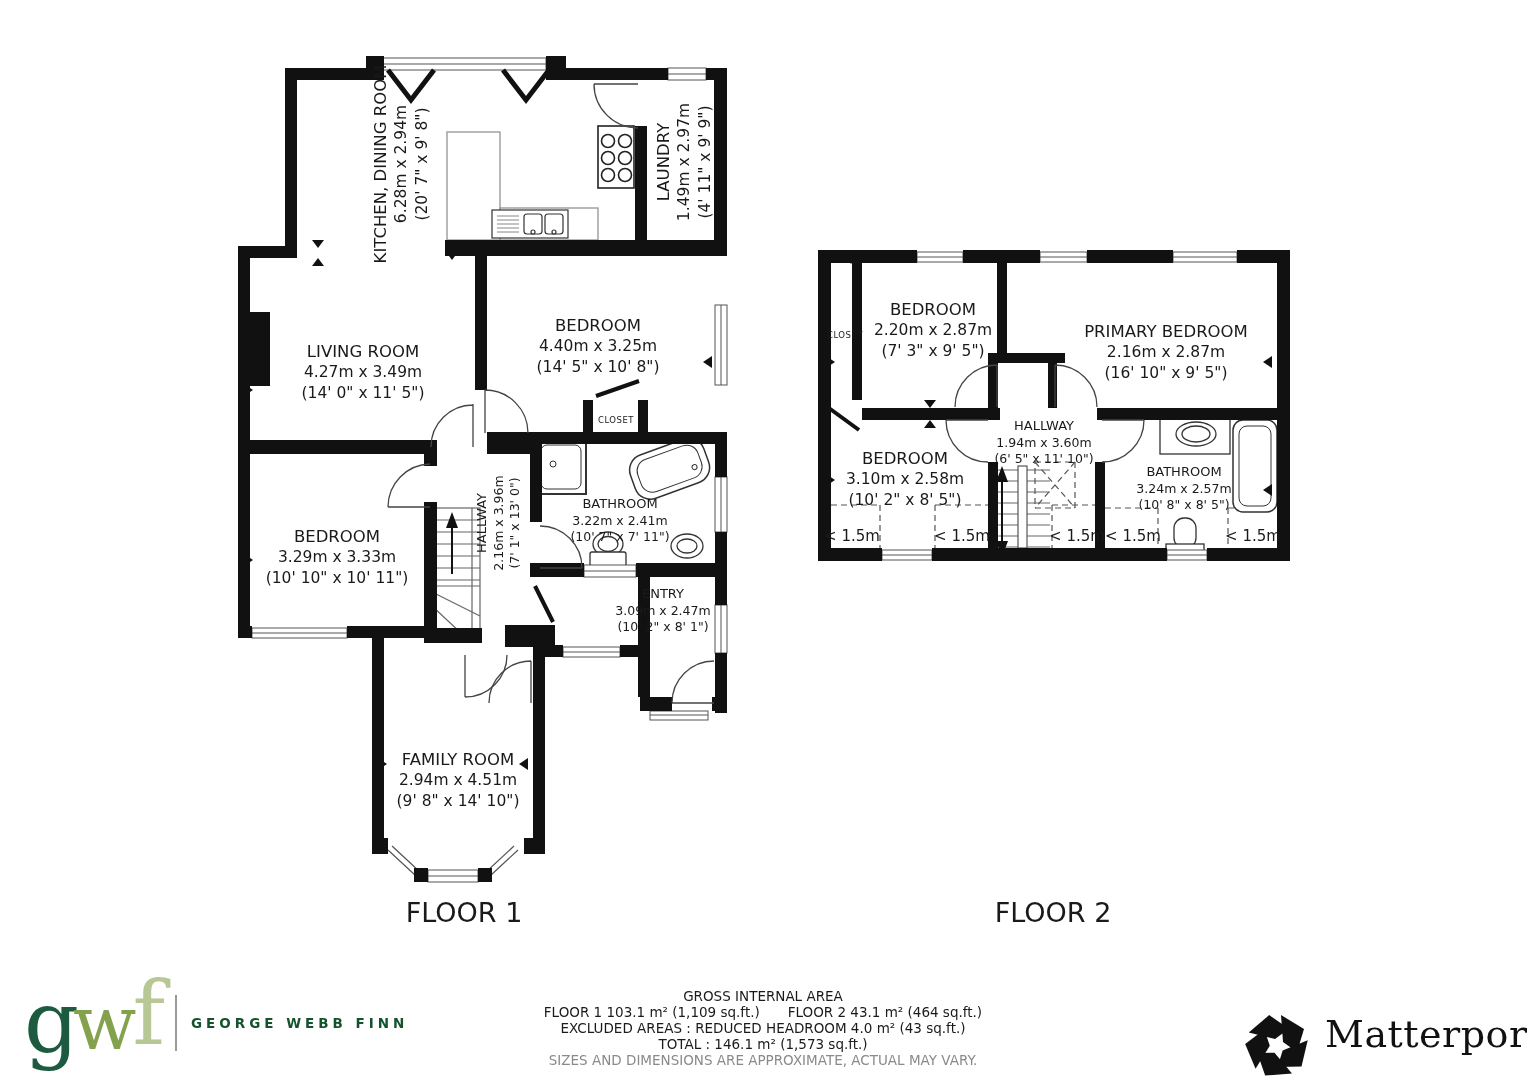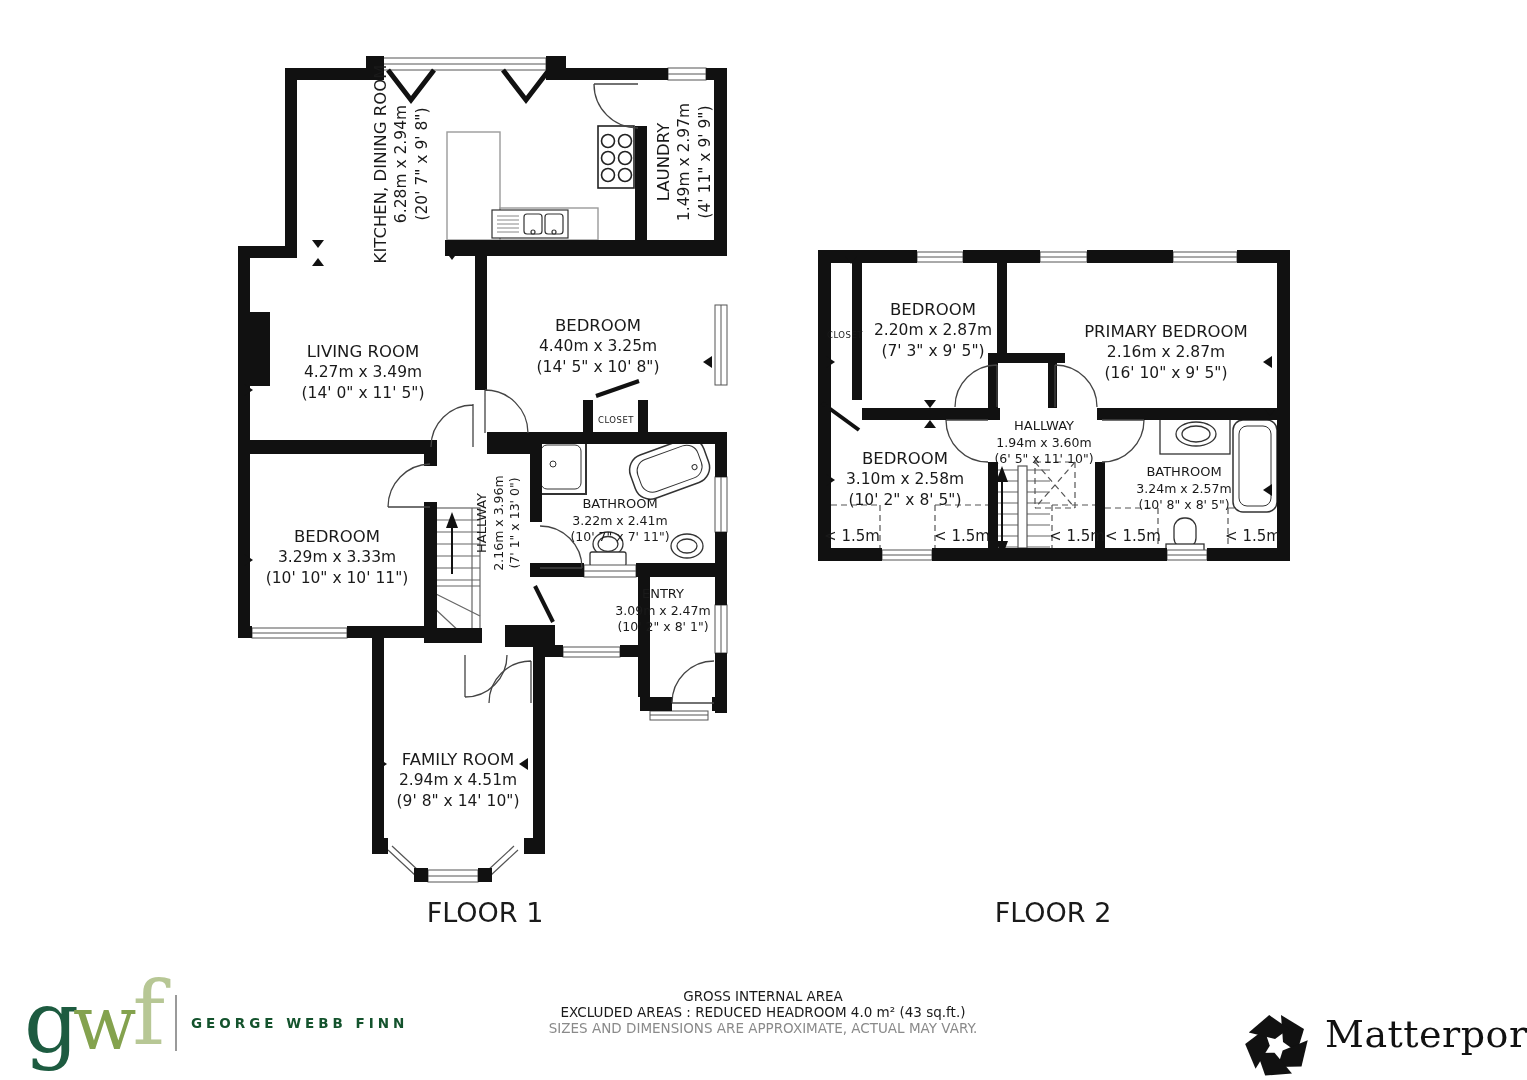--- a/index.html
+++ b/index.html
@@ -292,21 +292,21 @@
 <div class="room-label md" style="left:663px;top:611px;">
   <div class="rm">ENTRY</div>
   <div class="dim">3.09m x 2.47m</div>
   <div class="dim">(10' 2" x 8' 1")</div>
 </div>
 <div class="room-label lg" style="left:458px;top:780px;">
   <div class="rm">FAMILY ROOM</div>
   <div class="dim">2.94m x 4.51m</div>
   <div class="dim">(9' 8" x 14' 10")</div>
 </div>
-<div class="floor-label" style="left:485px;top:912px;">FLOOR 1</div>
+<div class="floor-label" style="left:464px;top:912px;">FLOOR 1</div>
 
 <div class="room-label xs" style="left:845px;top:336px;">
   <div>CLOSET</div>
 </div>
 <div class="room-label lg" style="left:933px;top:330px;">
   <div class="rm">BEDROOM</div>
   <div class="dim">2.20m x 2.87m</div>
   <div class="dim">(7' 3" x 9' 5")</div>
 </div>
 <div class="room-label lg" style="left:1166px;top:352px;">
@@ -331,21 +331,25 @@
 </div>
 <div class="headroom" style="left:852px;top:536px;">&lt; 1.5m</div>
 <div class="headroom" style="left:962px;top:536px;">&lt; 1.5m</div>
 <div class="headroom" style="left:1077px;top:536px;">&lt; 1.5m</div>
 <div class="headroom" style="left:1133px;top:536px;">&lt; 1.5m</div>
 <div class="headroom" style="left:1253px;top:536px;">&lt; 1.5m</div>
 <div class="floor-label" style="left:1053px;top:912px;">FLOOR 2</div>
 
 <div class="area-block">
   <div>GROSS INTERNAL AREA</div>
+  <div class="area-line1">
+    <span>FLOOR 1 103.1 m² (1,109 sq.ft.)</span><span class="gap"></span><span>FLOOR 2 43.1 m² (464 sq.ft.)</span>
+  </div>
   <div>EXCLUDED AREAS :  REDUCED HEADROOM 4.0 m² (43 sq.ft.)</div>
+  <div>TOTAL :  146.1 m² (1,573 sq.ft.)</div>
   <div class="disclaimer">SIZES AND DIMENSIONS ARE APPROXIMATE, ACTUAL MAY VARY.</div>
 </div>
 
 <div class="gwf">
   <div class="gwf-letters">
     <span class="gwf-g" style="color:#1d5b40">g</span>
     <span class="gwf-w" style="color:#84a24e">w</span>
     <span class="gwf-f" style="color:#b7c795">f</span>
   </div>
   <div class="gwf-bar"></div>

